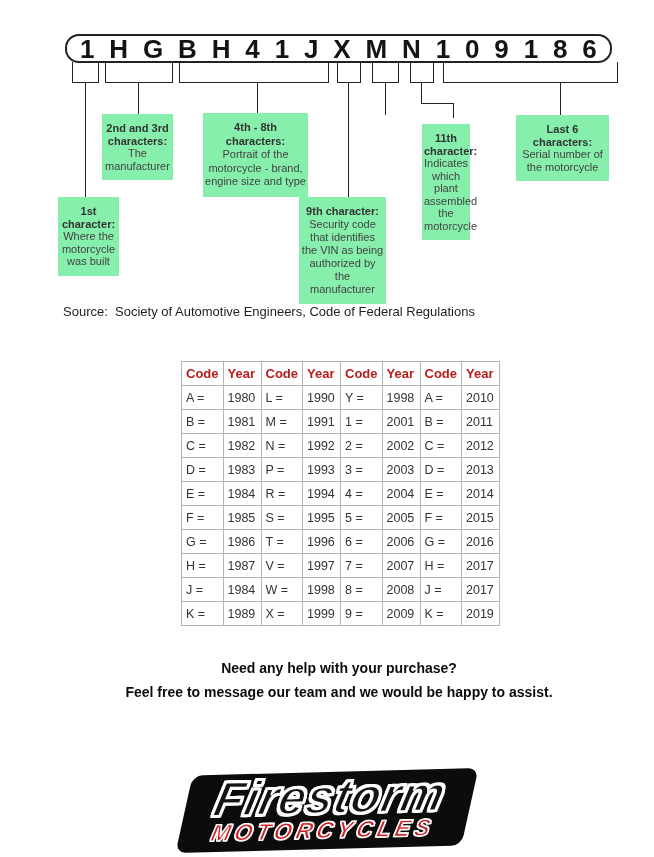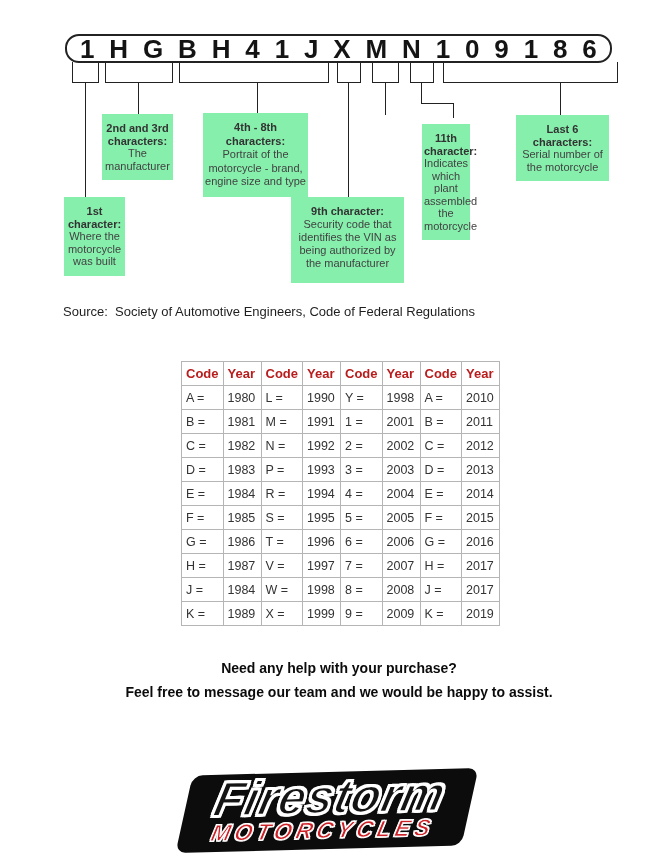--- a/index.html
+++ b/index.html
@@ -16,24 +16,24 @@
   .bracket { position:absolute; top:62px; height:21px; box-sizing:border-box;
     border:1px solid #222; border-top:none; }
   .stem { position:absolute; width:1px; background:#222; }
   .stem-h { position:absolute; height:1px; background:#222; }
 
   
   .callout { position:absolute; background:#86efac; text-align:center;
     font-size:11px; line-height:12.5px; color:#424242; padding:8px 2px; box-sizing:border-box; }
   .callout .h { display:block; font-weight:bold; color:#333; }
   .callout .b { display:block; }
-  .co1 { left:64px;  top:197px; width:61px;  min-height:66px; }
+  .co1 { left:58px;  top:197px; width:61px;  min-height:66px; }
   .co2 { left:102px; top:114px; width:71px;  min-height:54px; }
   .co3 { left:203px; top:113px; width:105px; min-height:70px; line-height:13.5px; }
-  .co4 { left:291px; top:197px; width:113px;  min-height:86px; line-height:13px; }
+  .co4 { left:299px; top:197px; width:87px;  min-height:86px; line-height:13px; }
   .co5 { left:354px; top:115px; width:63px;  min-height:63px; }
   .co6 { left:422px; top:118px; width:48px;  min-height:87px;margin-top:6px; }
   .co7 { left:516px; top:115px; width:93px;  min-height:55px; }
 
   .source { position:absolute; left:55px; top:296px; margin:8px;
     font-size:13px; color:#1e1e1e; white-space:pre; }
 
   
   .year-table { position:absolute; left:181px; top:361px; border-collapse:collapse;
     font-size:12.5px; color:#333; background:#fff; }

